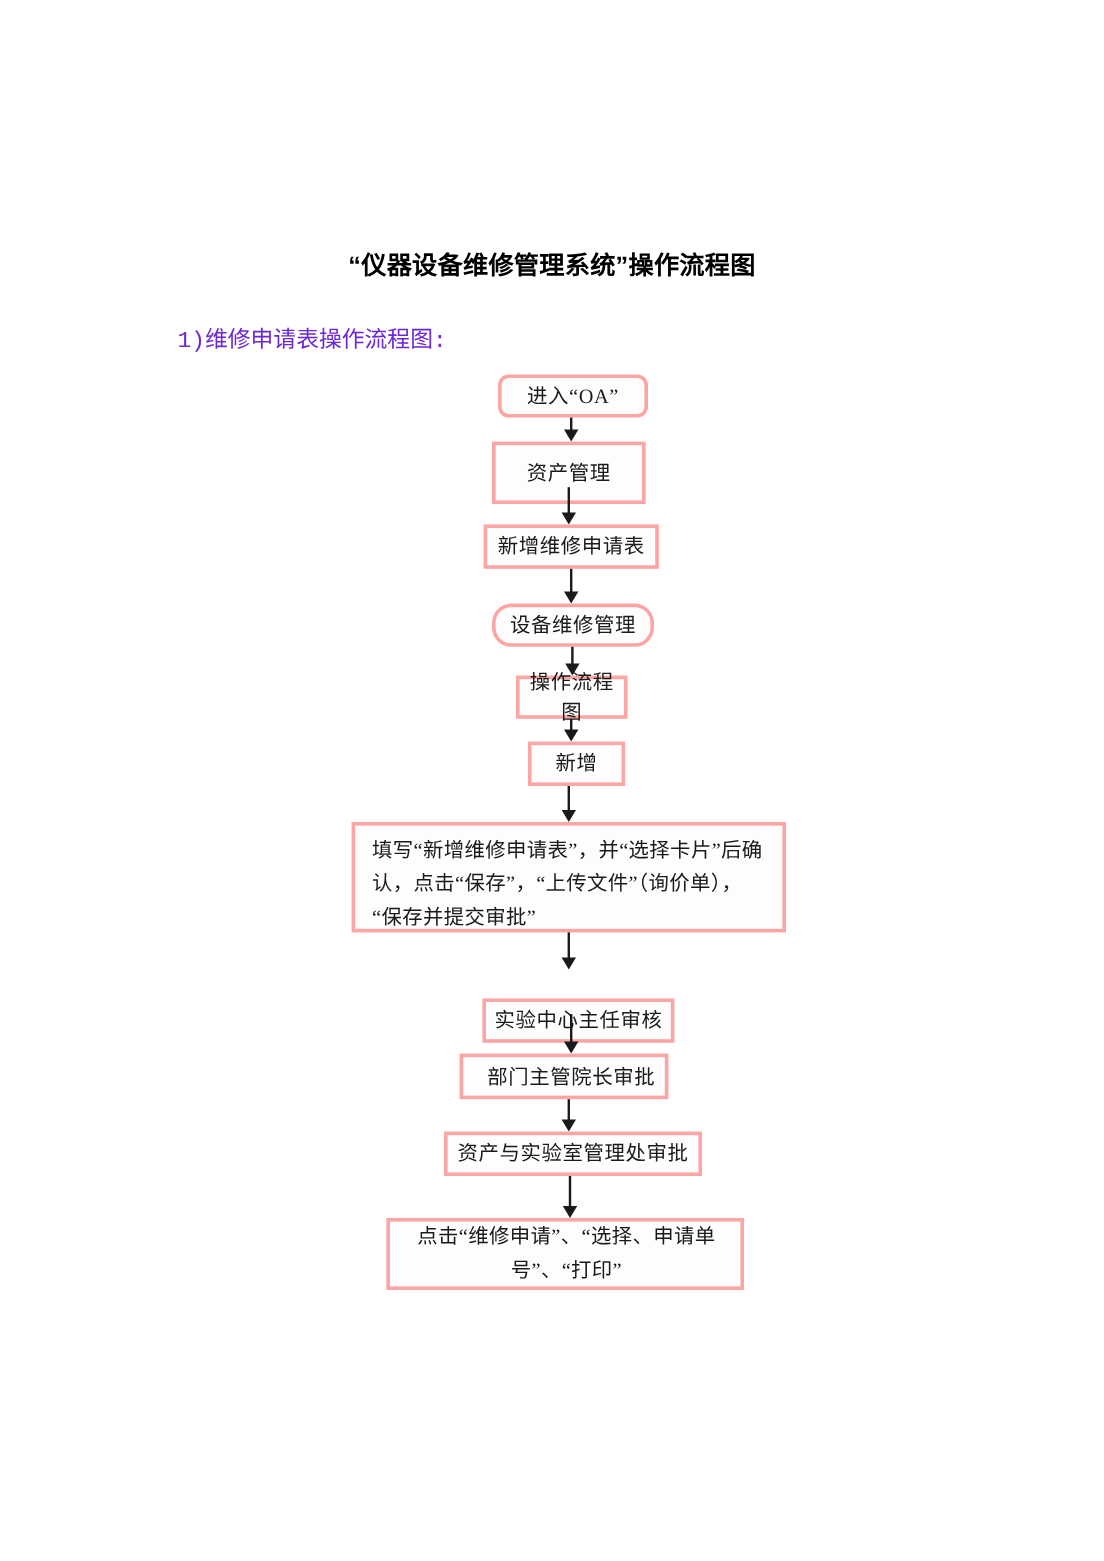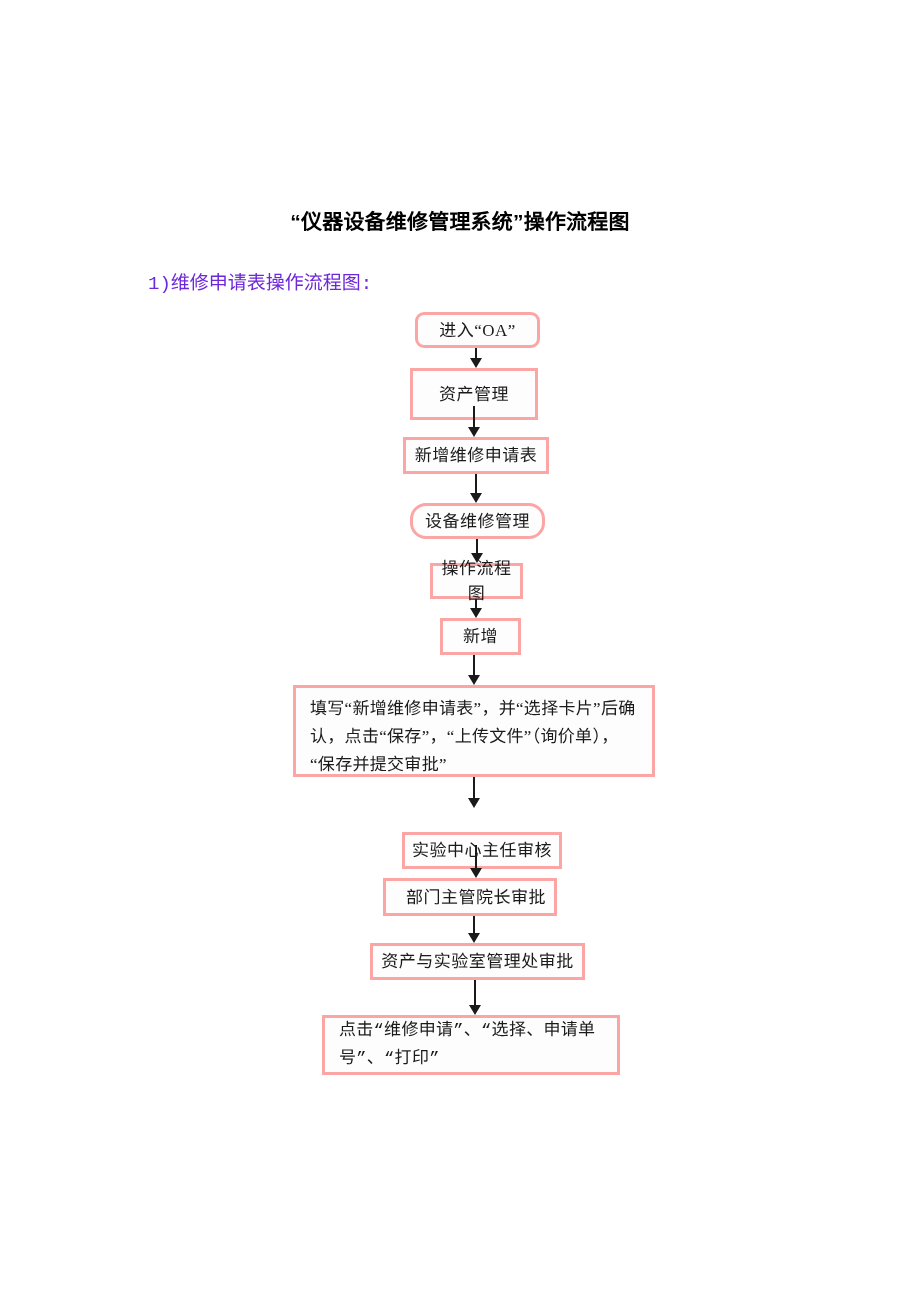--- a/index.html
+++ b/index.html
@@ -81,23 +81,22 @@
 
   .node.para {
     padding: 7px 12px 8px 14px;
     align-items: flex-start;
     text-align: left;
     line-height: 28px;
     letter-spacing: 0.3px;
   }
 
   .node.para.center {
-    text-align: left;
+    text-align: center;
     align-items: center;
-    font-family: Liberation Mono, monospace;
   }
 
   .node-text {
     display: block;
     width: 100%;
   }
 
   
   .conn {
     position: absolute;

